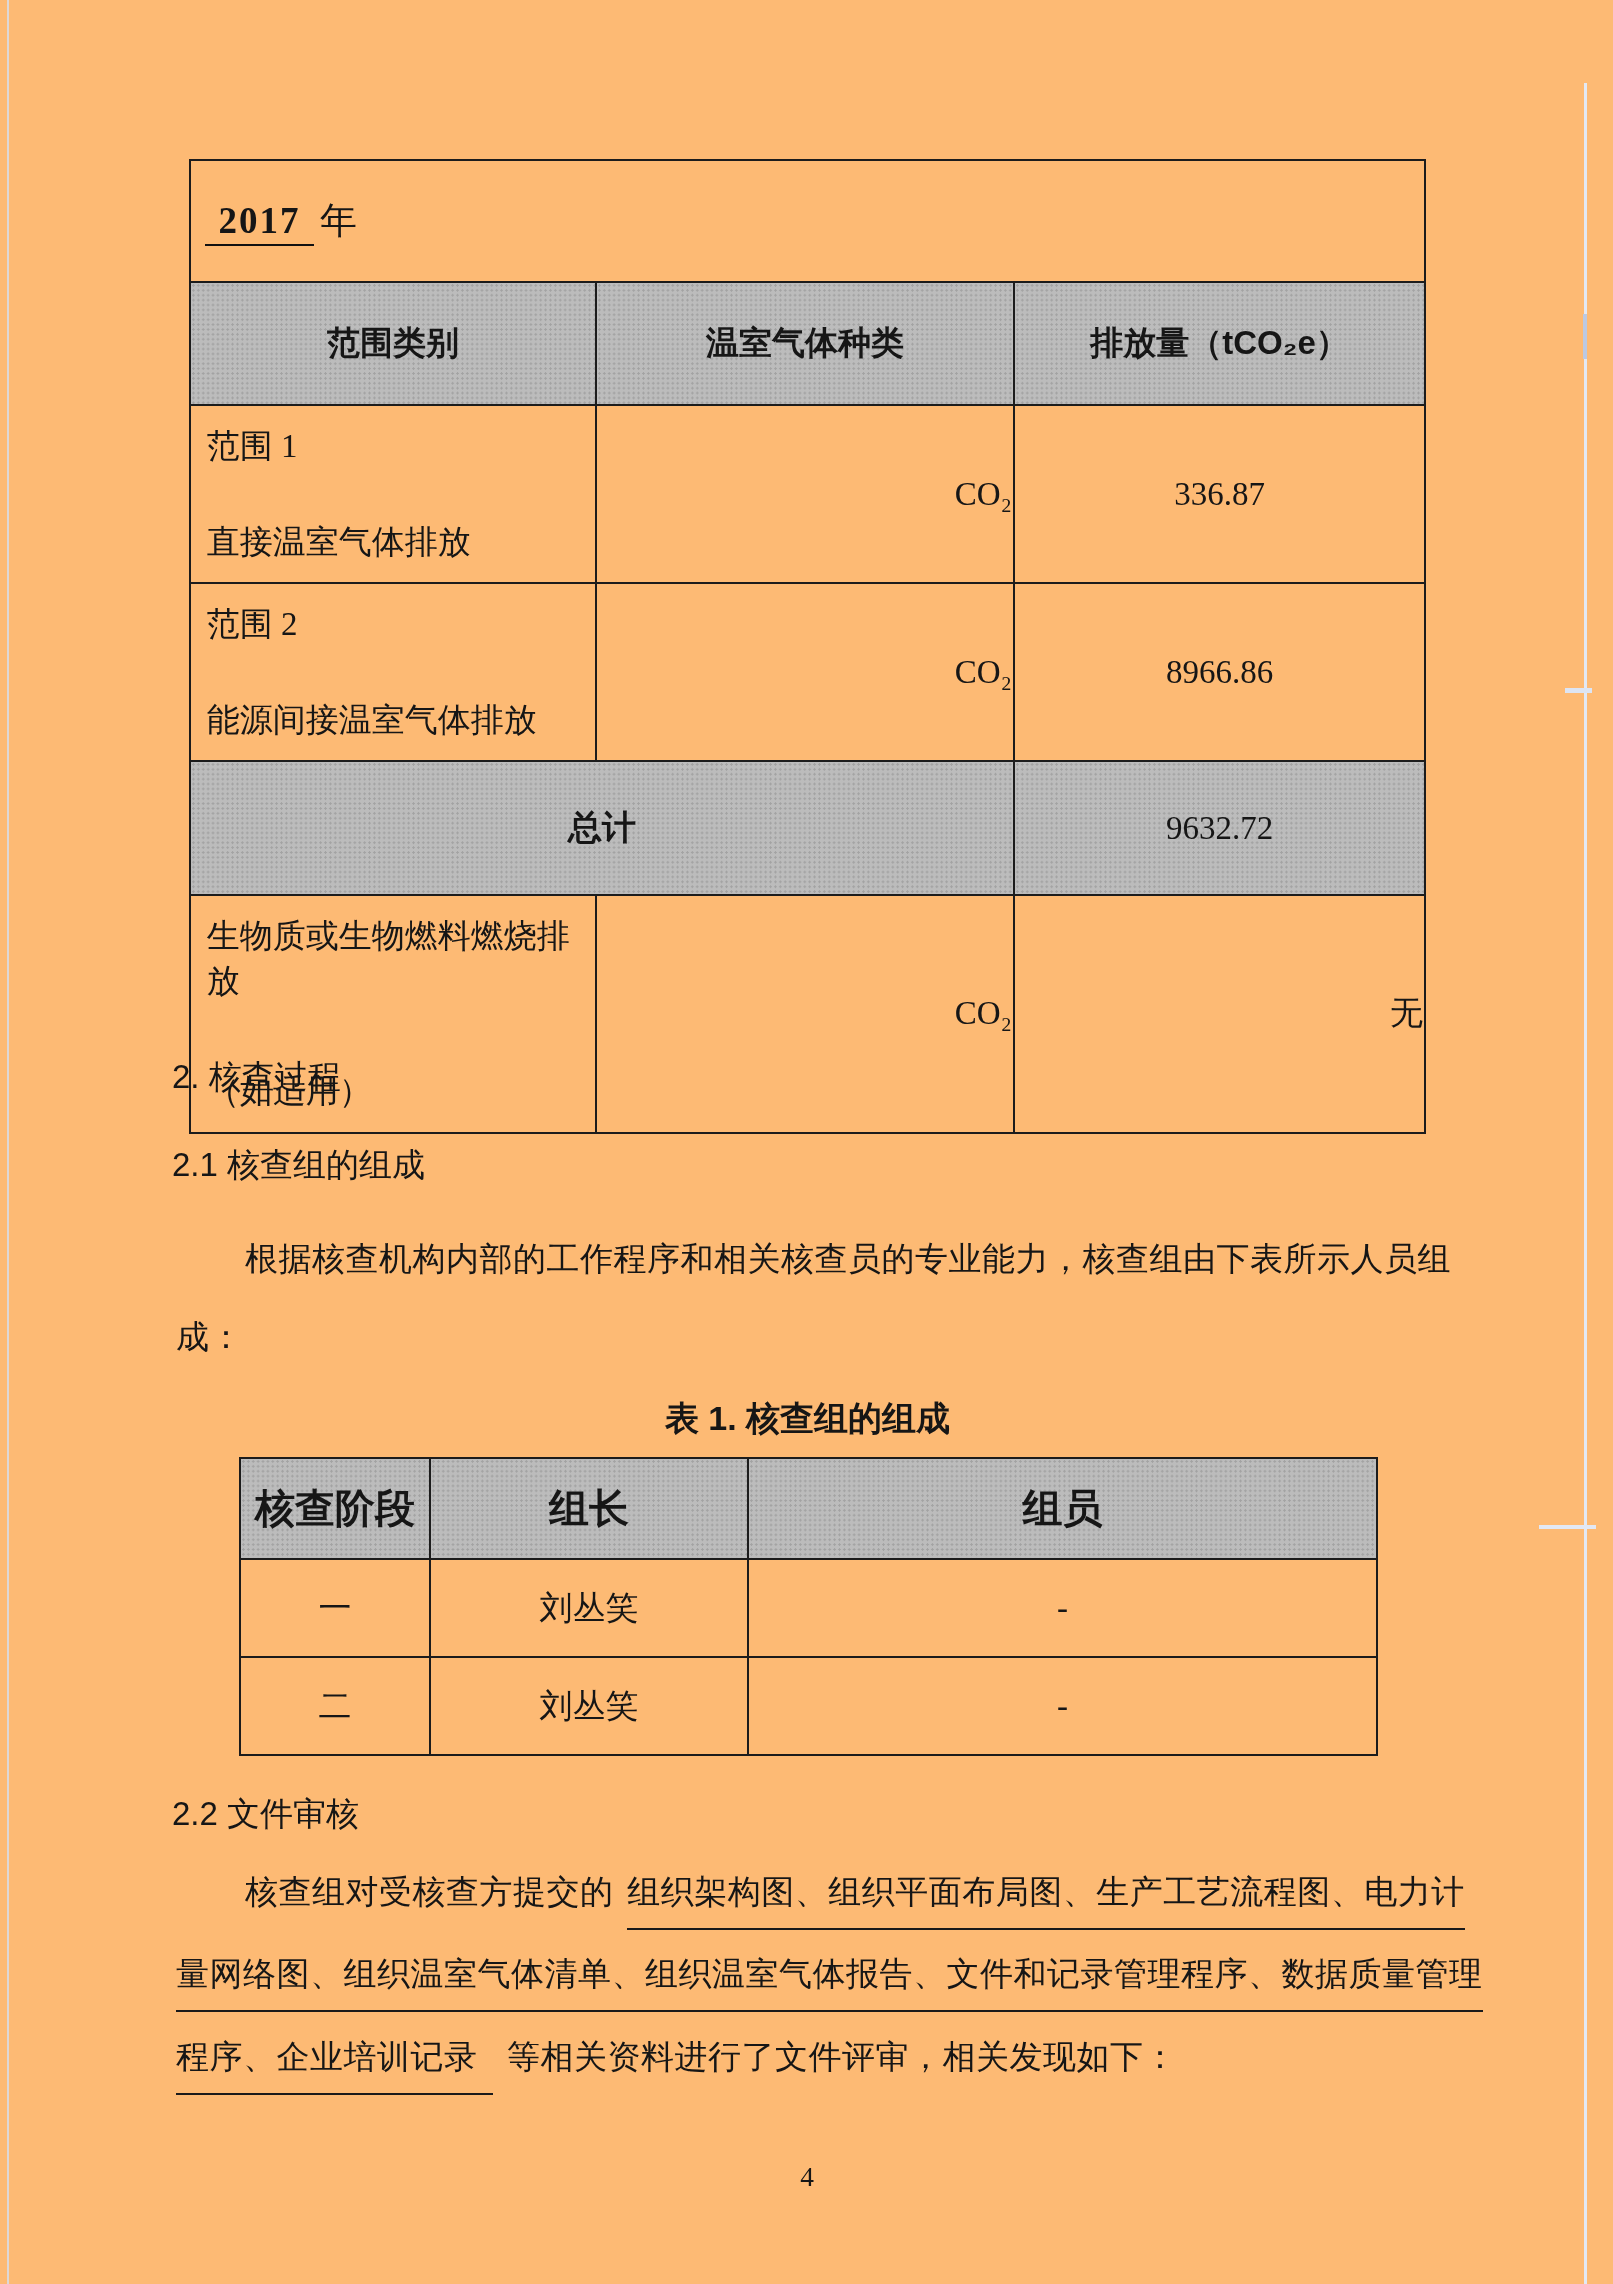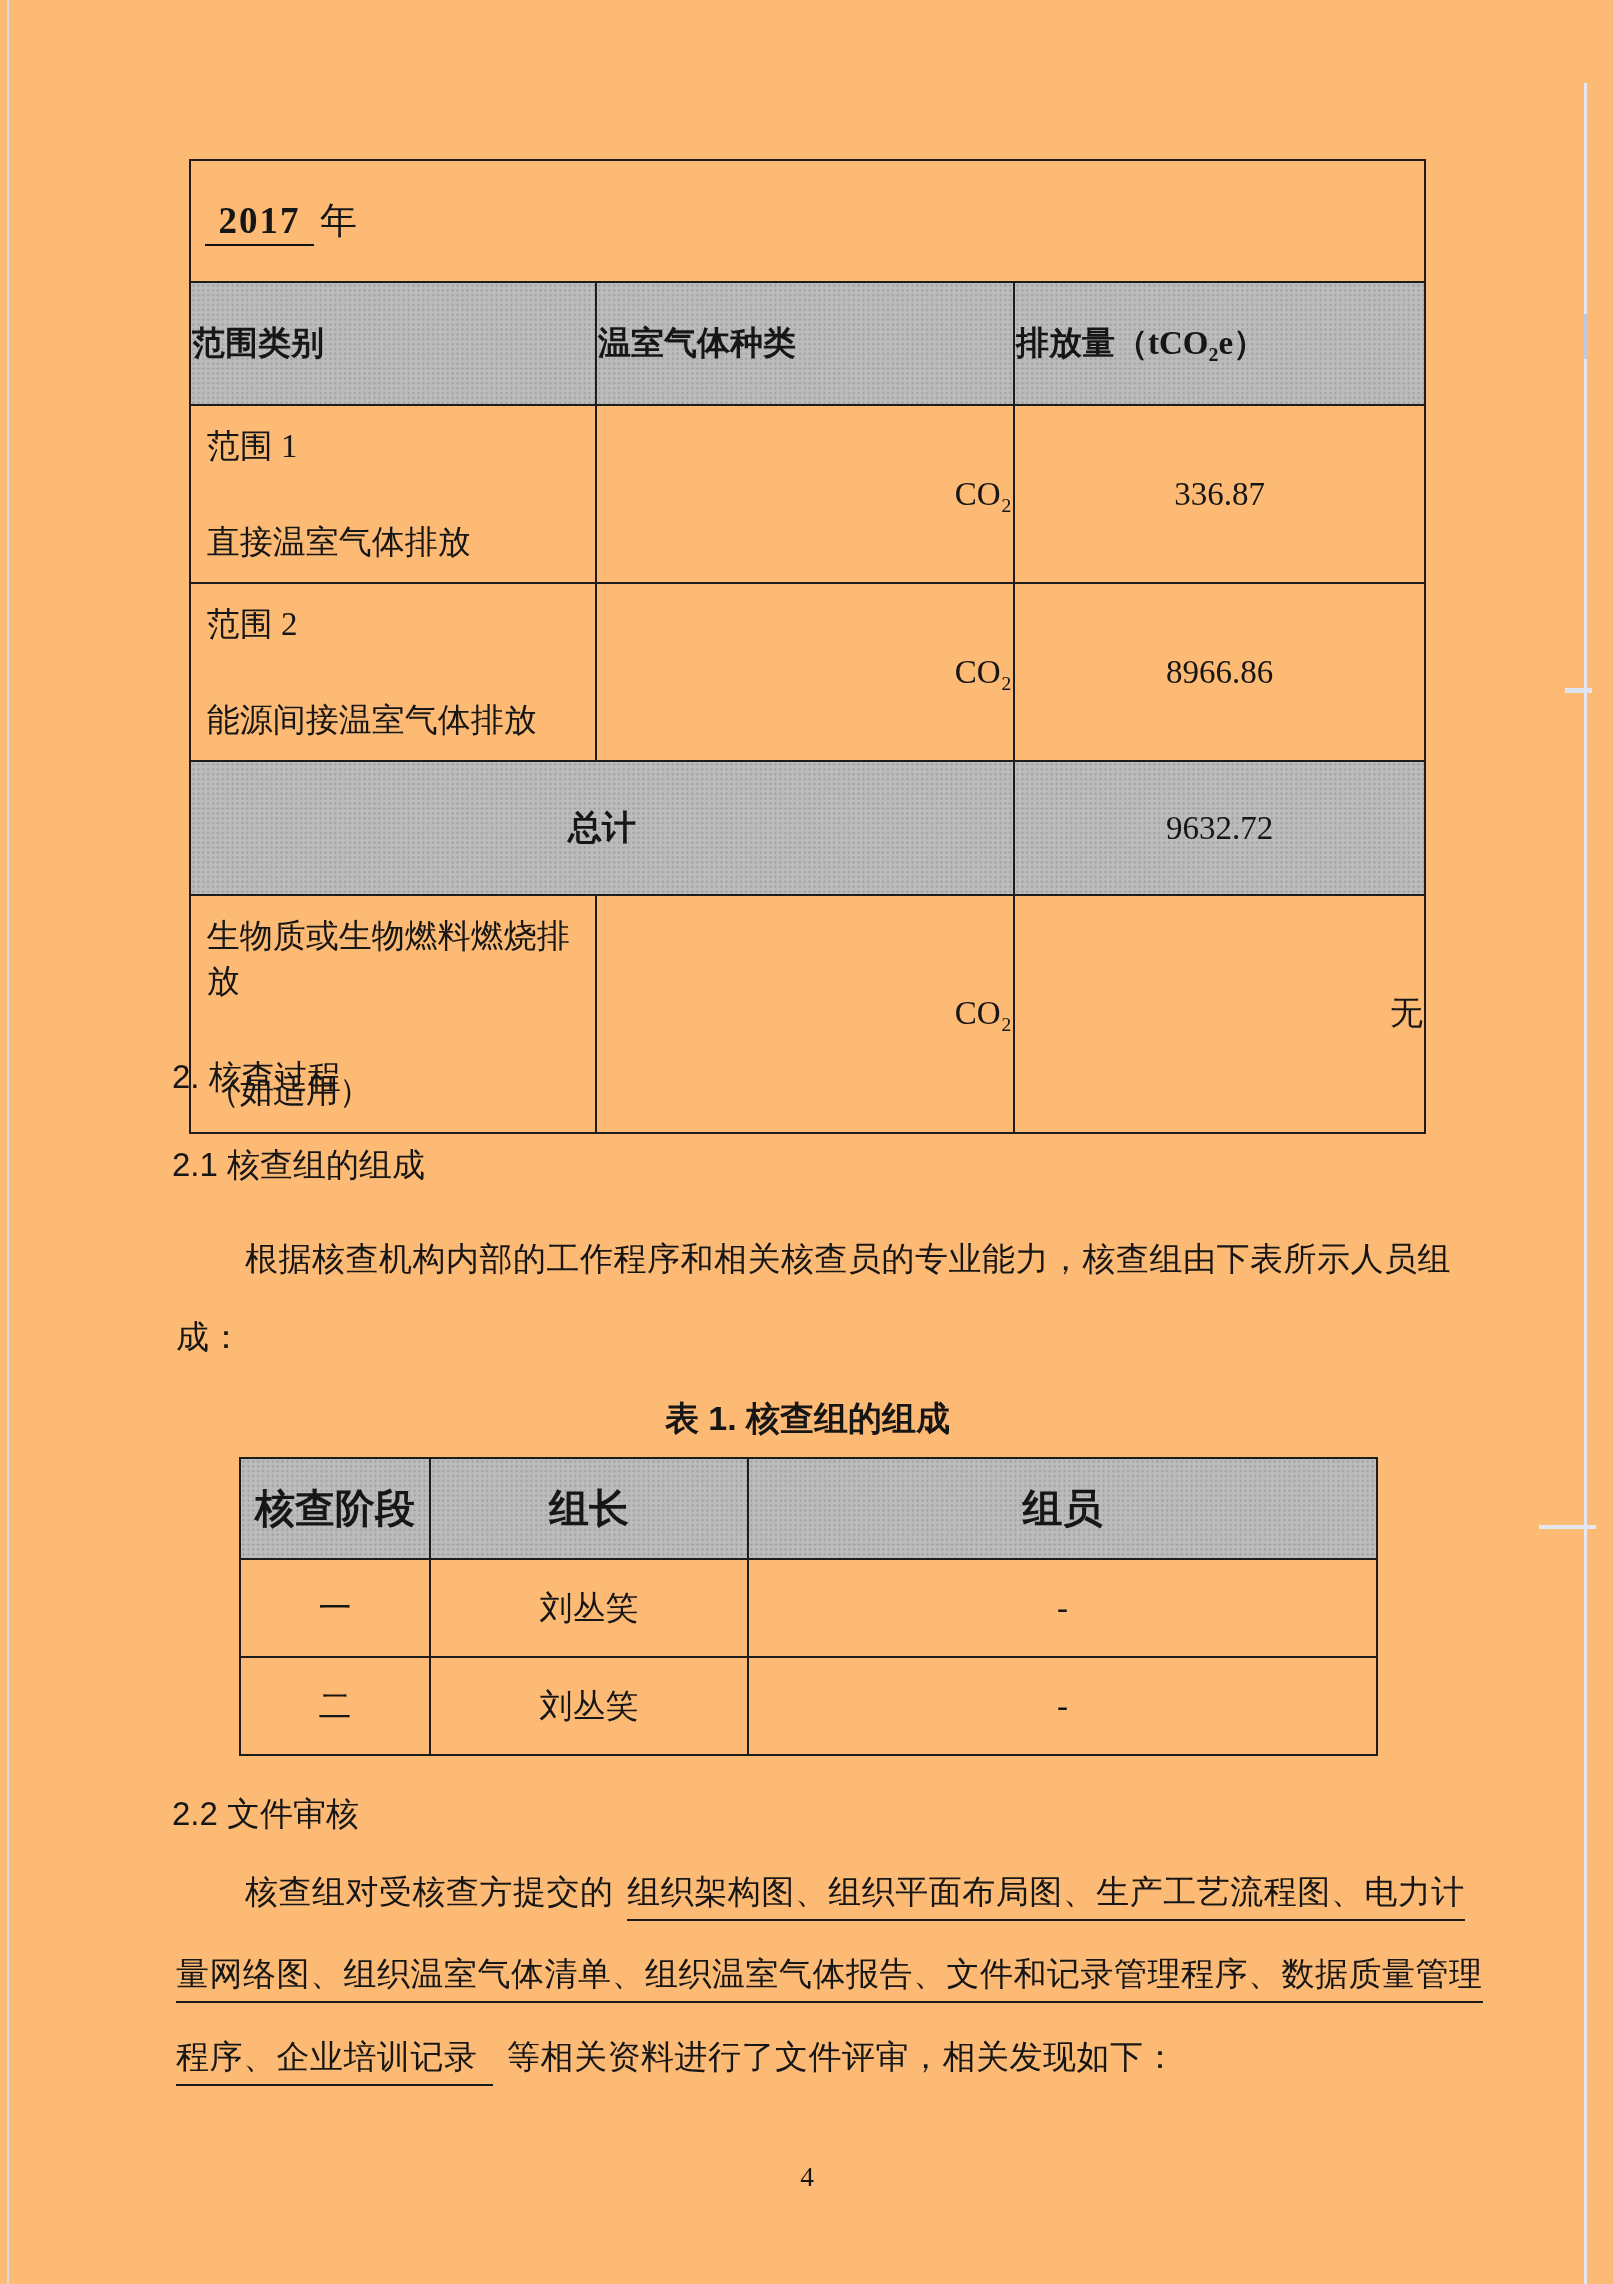--- a/index.html
+++ b/index.html
@@ -38,22 +38,22 @@
     font-family:"Liberation Serif","DejaVu Serif",serif;
   }
   .year-underline{
     display:inline-block;
     border-bottom:2.9px solid #111;
     padding:0 13.7px 2px 13.7px;
     font-weight:bold;letter-spacing:2px;
   }
   .year-suffix{margin-left:5.9px;}
   .ghg-head td{
-    height:119px;text-align:left;
-    font-family:Liberation Serif, serif;
+    height:119px;text-align:center;
+    font-family:Liberation Sans, sans-serif;
     font-weight:bold;font-size:33px;
   }
   .scope-cell{
     text-align:left;padding:17.6px 9.8px 17.6px 15.7px;
     font-size:33px;
   }
   .scope-cell .l1{margin-bottom:51px;}
   .center-cell{text-align:right;font-size:33px;}
   .num-cell{text-align:center;font-size:33px;font-family:"Liberation Serif","DejaVu Serif",serif;}
   .total-label{
@@ -67,21 +67,21 @@
     position:absolute;left:172px;white-space:nowrap;
     font-family:"Liberation Sans","DejaVu Sans",sans-serif;
     font-weight:normal;font-size:33px;
   }
   .para-line{
     position:absolute;white-space:nowrap;
     font-size:33px;letter-spacing:0.5px;
   }
   .uline{
     border-bottom:2.9px solid #1a1a1a;
-    padding-bottom:9px;
+    padding-bottom:18px;
   }
   .uline-gap{margin-left:13.7px;}
   .after-gap{margin-left:13.7px;}
 
   
   .team-caption{
     position:absolute;left:239px;top:1396px;width:1137px;
     text-align:center;font-family:"Liberation Sans","DejaVu Sans",sans-serif;
     font-weight:bold;font-size:34px;
   }

